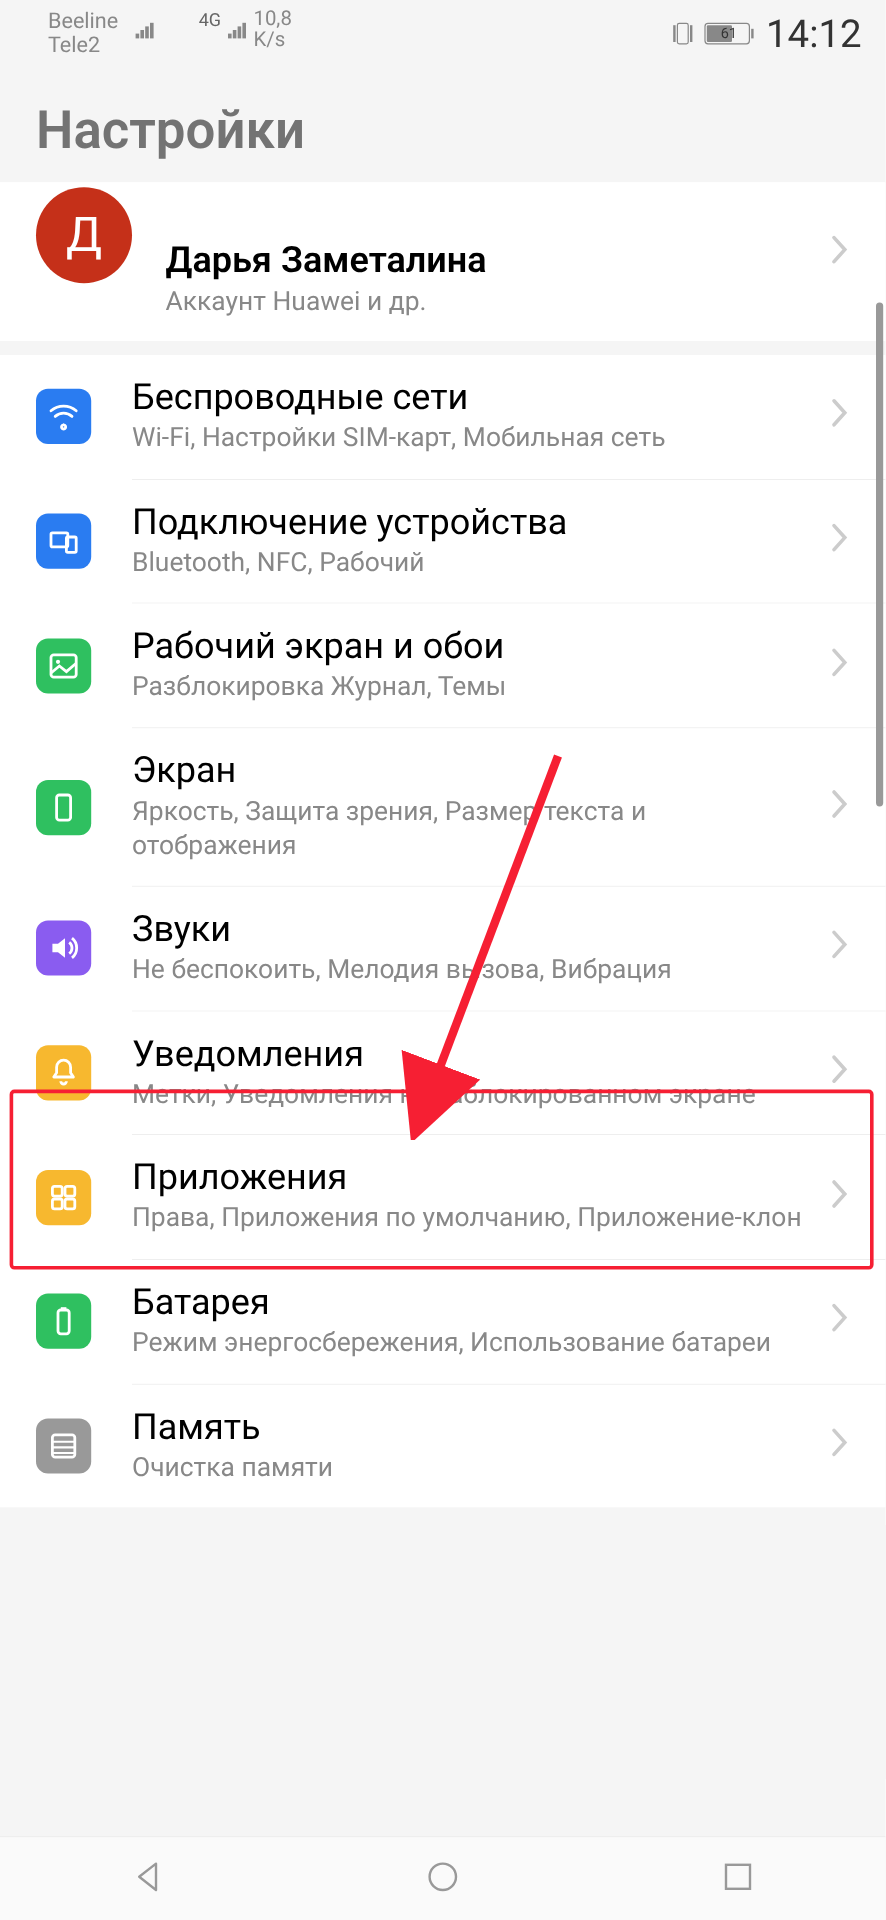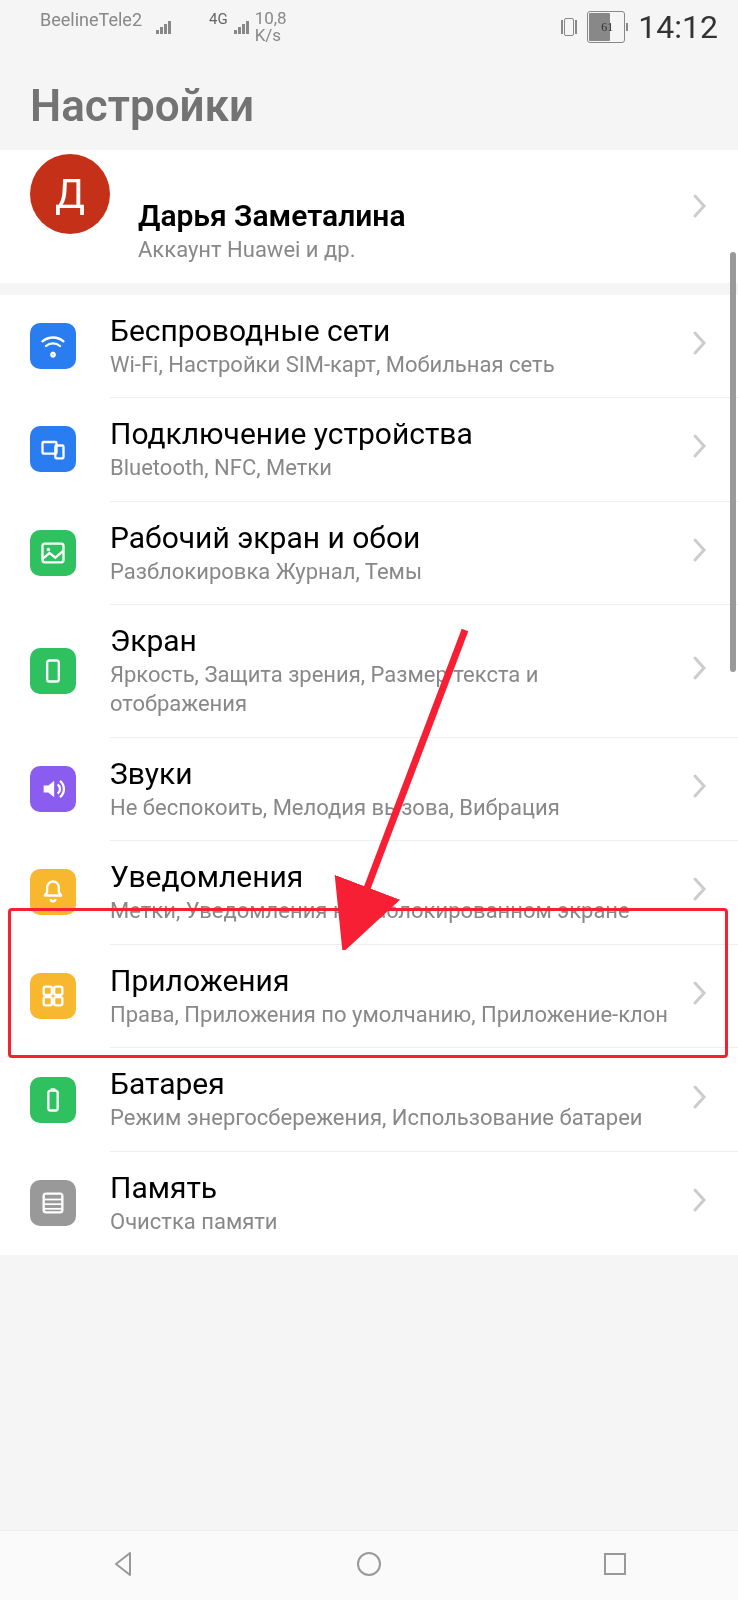--- a/index.html
+++ b/index.html
@@ -14,26 +14,26 @@
 .status-bar {
   display: flex;
   justify-content: space-between;
   align-items: center;
   padding: 8px 20px 4px 40px;
   background: #f5f5f5;
   font-size: 18px;
   color: #666;
 }
 .status-left { display: flex; align-items: flex-start; gap: 10px; }
-.carrier-stack { display: flex; flex-direction: row; line-height: 1.1; font-size: 18px; color: #888;}
+.carrier-stack { display: flex; flex-direction: column; line-height: 1.1; font-size: 18px; color: #888;}
 .status-icons-left { display: flex; align-items: center; gap: 6px; margin-left: 4px;}
 .status-right { display: flex; align-items: center; gap: 10px; }
 .speed-stack { display: flex; flex-direction: column; line-height: 1.0; font-size: 17px; color: #888; text-align: left;}
 .battery-box { display: inline-flex; align-items: center; }
-.battery-outline { border: 1.5px solid #888; border-radius: 3px; width: 38px; height: 32px; position: relative; display: flex; align-items: center; padding: 1px; font-family: Liberation Serif, serif;}
+.battery-outline { border: 1.5px solid #888; border-radius: 3px; width: 38px; height: 18px; position: relative; display: flex; align-items: center; padding: 1px;}
 .battery-fill { background: #888; height: 100%; width: 61%; border-radius: 1px;}
 .battery-text { position: absolute; width: 100%; text-align: center; font-size: 12px; color: #333;}
 .battery-nub { width: 2px; height: 8px; background: #888; margin-left: 1px;}
 .time { font-size: 32px; color: #333; font-weight: 400;}
 .page-title {
   font-size: 44px;
   font-weight: 600;
   color: #737373;
   padding: 30px 30px 18px 30px;
   background: #f5f5f5;
@@ -206,21 +206,21 @@
 
   <div class="item">
     <div class="item-icon ic-blue2">
       <svg class="icon-svg" viewBox="0 0 24 24">
           <rect x="3" y="6" width="12" height="10" rx="1" stroke="#fff" stroke-width="2" fill="none"></rect>
           <rect x="14" y="9" width="7" height="11" rx="1" stroke="#fff" stroke-width="2" fill="none"></rect>
         </svg>
     </div>
     <div class="item-body">
       <div class="item-title">Подключение устройства</div>
-      <div class="item-sub">Bluetooth, NFC, Метки</div>
+      <div class="item-sub">Bluetooth, NFC, Рабочий</div>
     </div>
     <span class="chevron"><svg width="16" height="28" viewBox="0 0 16 28">
           <path d="M3 4 L12 14 L3 24" stroke="#ccc" stroke-width="3" fill="none" stroke-linecap="round"></path>
         </svg></span>
   </div>
   <div class="divider"></div>
 
   <div class="item">
     <div class="item-icon ic-green">
       <svg class="icon-svg" viewBox="0 0 24 24">

